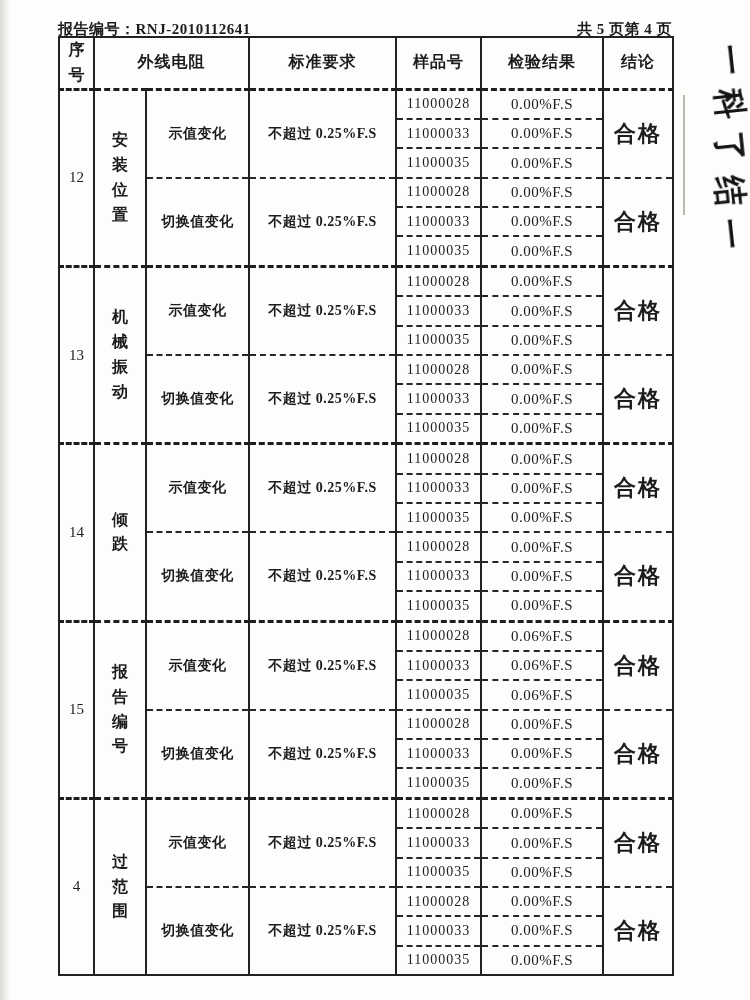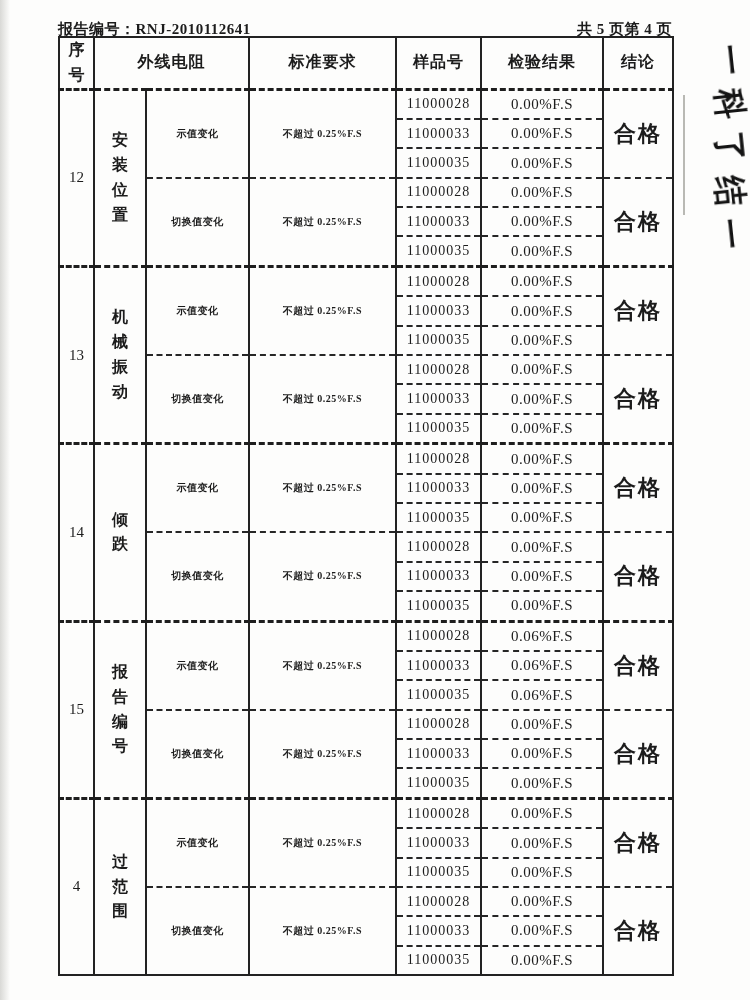--- a/index.html
+++ b/index.html
@@ -38,21 +38,21 @@
   table.report { border: 2px solid #222; }
   thead tr { height: 43px; }
   thead th { font-size: 16px; font-weight: bold; letter-spacing: 1px; }
   tr.block-start td { border-top: 3px dashed #1e1e1e; }
   .vtext {
     display: inline-block; width: 1.15em;
     word-break: break-all; line-height: 1.55;
     font-weight: bold; font-size: 16px; letter-spacing: 0;
   }
   td.seq-cell { font-size: 15px; }
-  td.sub-item-cell, td.standard-cell { font-size: 10px; font-weight: bold; letter-spacing: 0.5px; }
+  td.sub-item-cell, td.standard-cell { font-size: 14px; font-weight: bold; letter-spacing: 0.5px; }
   td.sample-cell { font-size: 14px; letter-spacing: 1px; }
   td.result-cell { font-size: 15px; letter-spacing: 0.5px; }
   td.conclusion-cell { font-size: 22px; font-weight: bold; letter-spacing: 2px; }
   .margin-notes {
     position: absolute; top: 38px; right: -6px; width: 52px;
     display: flex; flex-direction: column; align-items: center;
   }
   .margin-note {
     font-size: 30px; font-weight: bold; color: #141414;
     transform: rotate(84deg) scaleY(1.15);

